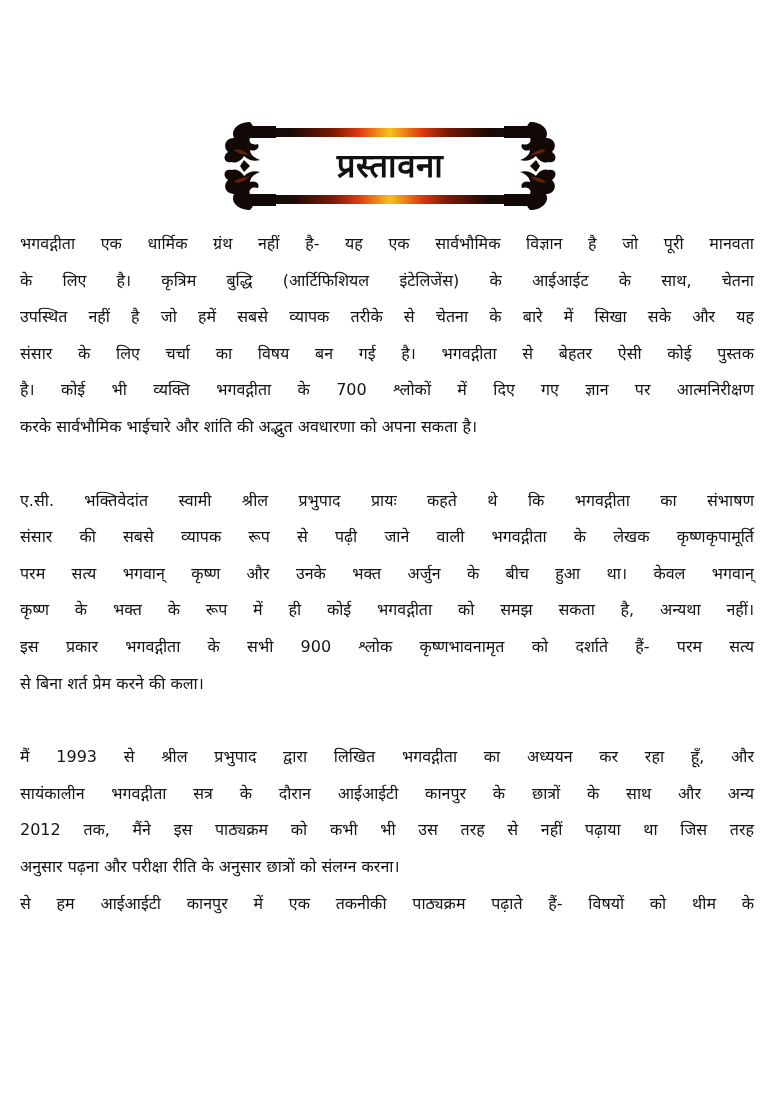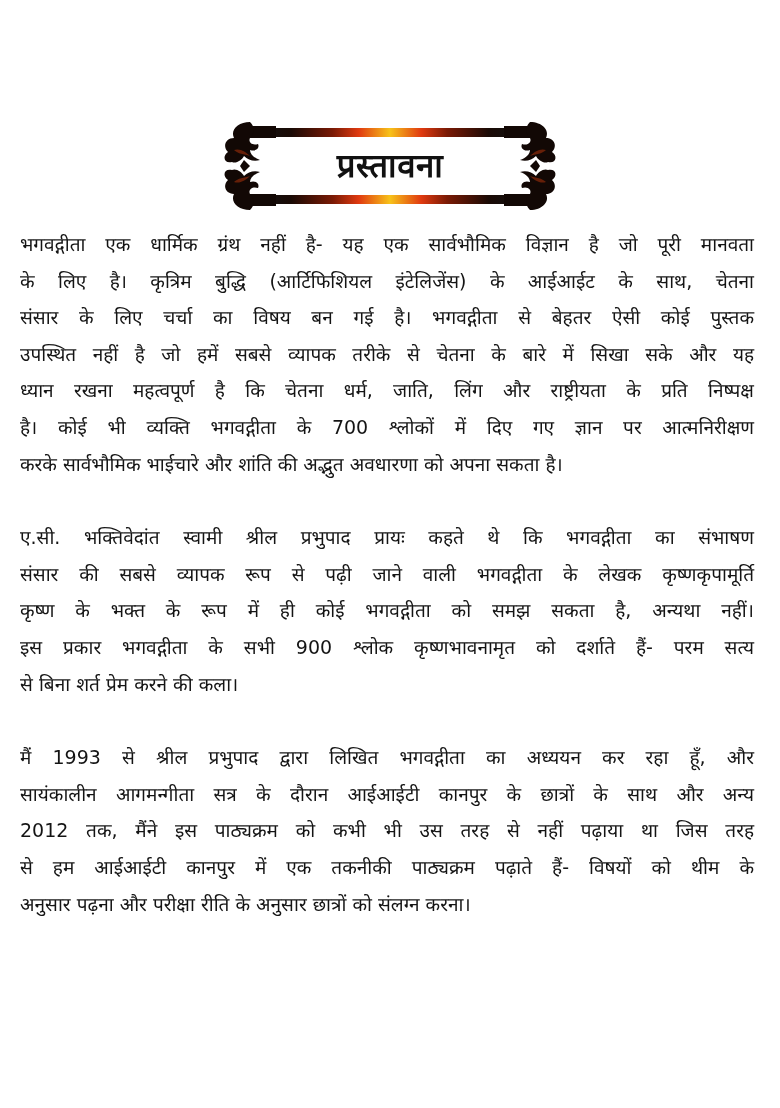--- a/index.html
+++ b/index.html
@@ -61,21 +61,21 @@
     }
     
     .content {
       position: absolute;
       left: 20px;
       top: 226px;
       width: 742px;
     }
     .para {
       margin: 0 8px 37px 0;
-      font-size: 19px;
+      font-size: 16px;
       line-height: 36.6px;
       text-align: justify;
       text-align-last: left;
       color: #141414;
     }
     .line {
       display: block;
       white-space: nowrap;
       text-align: justify;
       text-align-last: justify;
@@ -121,35 +121,35 @@
       </g>
     </svg>
 
     <div class="banner-title">प्रस्तावना</div>
   </div>
 
   <div class="content">
     <p class="para">
       <span class="line">भगवद्गीता एक धार्मिक ग्रंथ नहीं है- यह एक सार्वभौमिक विज्ञान है जो पूरी मानवता</span>
       <span class="line">के लिए है। कृत्रिम बुद्धि (आर्टिफिशियल इंटेलिजेंस) के आईआईट के साथ, चेतना</span>
+      <span class="line">उपस्थित नहीं है जो हमें सबसे व्यापक तरीके से चेतना के बारे में सिखा सके और यह</span>
       <span class="line">संसार के लिए चर्चा का विषय बन गई है। भगवद्गीता से बेहतर ऐसी कोई पुस्तक</span>
-      <span class="line">उपस्थित नहीं है जो हमें सबसे व्यापक तरीके से चेतना के बारे में सिखा सके और यह</span>
-      <span class="line">ध्यान रखना महत्वपूर्ण है कि चेतना धर्म, जाति, लिंग और राष्ट्रीयता के प्रति निष्पक्ष</span>
       <span class="line">है। कोई भी व्यक्ति भगवद्गीता के 700 श्लोकों में दिए गए ज्ञान पर आत्मनिरीक्षण</span>
       <span class="line last">करके सार्वभौमिक भाईचारे और शांति की अद्भुत अवधारणा को अपना सकता है।</span>
     </p>
     <p class="para">
       <span class="line">ए.सी. भक्तिवेदांत स्वामी श्रील प्रभुपाद प्रायः कहते थे कि भगवद्गीता का संभाषण</span>
       <span class="line">संसार की सबसे व्यापक रूप से पढ़ी जाने वाली भगवद्गीता के लेखक कृष्णकृपामूर्ति</span>
+      <span class="line">परम सत्य भगवान् कृष्ण और उनके भक्त अर्जुन के बीच हुआ था। केवल भगवान्</span>
       <span class="line">कृष्ण के भक्त के रूप में ही कोई भगवद्गीता को समझ सकता है, अन्यथा नहीं।</span>
       <span class="line">इस प्रकार भगवद्गीता के सभी 900 श्लोक कृष्णभावनामृत को दर्शाते हैं- परम सत्य</span>
       <span class="line last">से बिना शर्त प्रेम करने की कला।</span>
     </p>
     <p class="para">
       <span class="line">मैं 1993 से श्रील प्रभुपाद द्वारा लिखित भगवद्गीता का अध्ययन कर रहा हूँ, और</span>
-      <span class="line">सायंकालीन आगमन्गीता सत्र के दौरान आईआईटी कानपुर के छात्रों के साथ और अन्य</span>
+      <span class="line">सायंकालीन भगवद्गीता सत्र के दौरान आईआईटी कानपुर के छात्रों के साथ और अन्य</span>
       <span class="line">2012 तक, मैंने इस पाठ्यक्रम को कभी भी उस तरह से नहीं पढ़ाया था जिस तरह</span>
+      <span class="line last">अनुसार पढ़ना और परीक्षा रीति के अनुसार छात्रों को संलग्न करना।</span>
       <span class="line">से हम आईआईटी कानपुर में एक तकनीकी पाठ्यक्रम पढ़ाते हैं- विषयों को थीम के</span>
-      <span class="line last">अनुसार पढ़ना और परीक्षा रीति के अनुसार छात्रों को संलग्न करना।</span>
     </p>
   </div>
 
 </div>
 
 </body></html>

